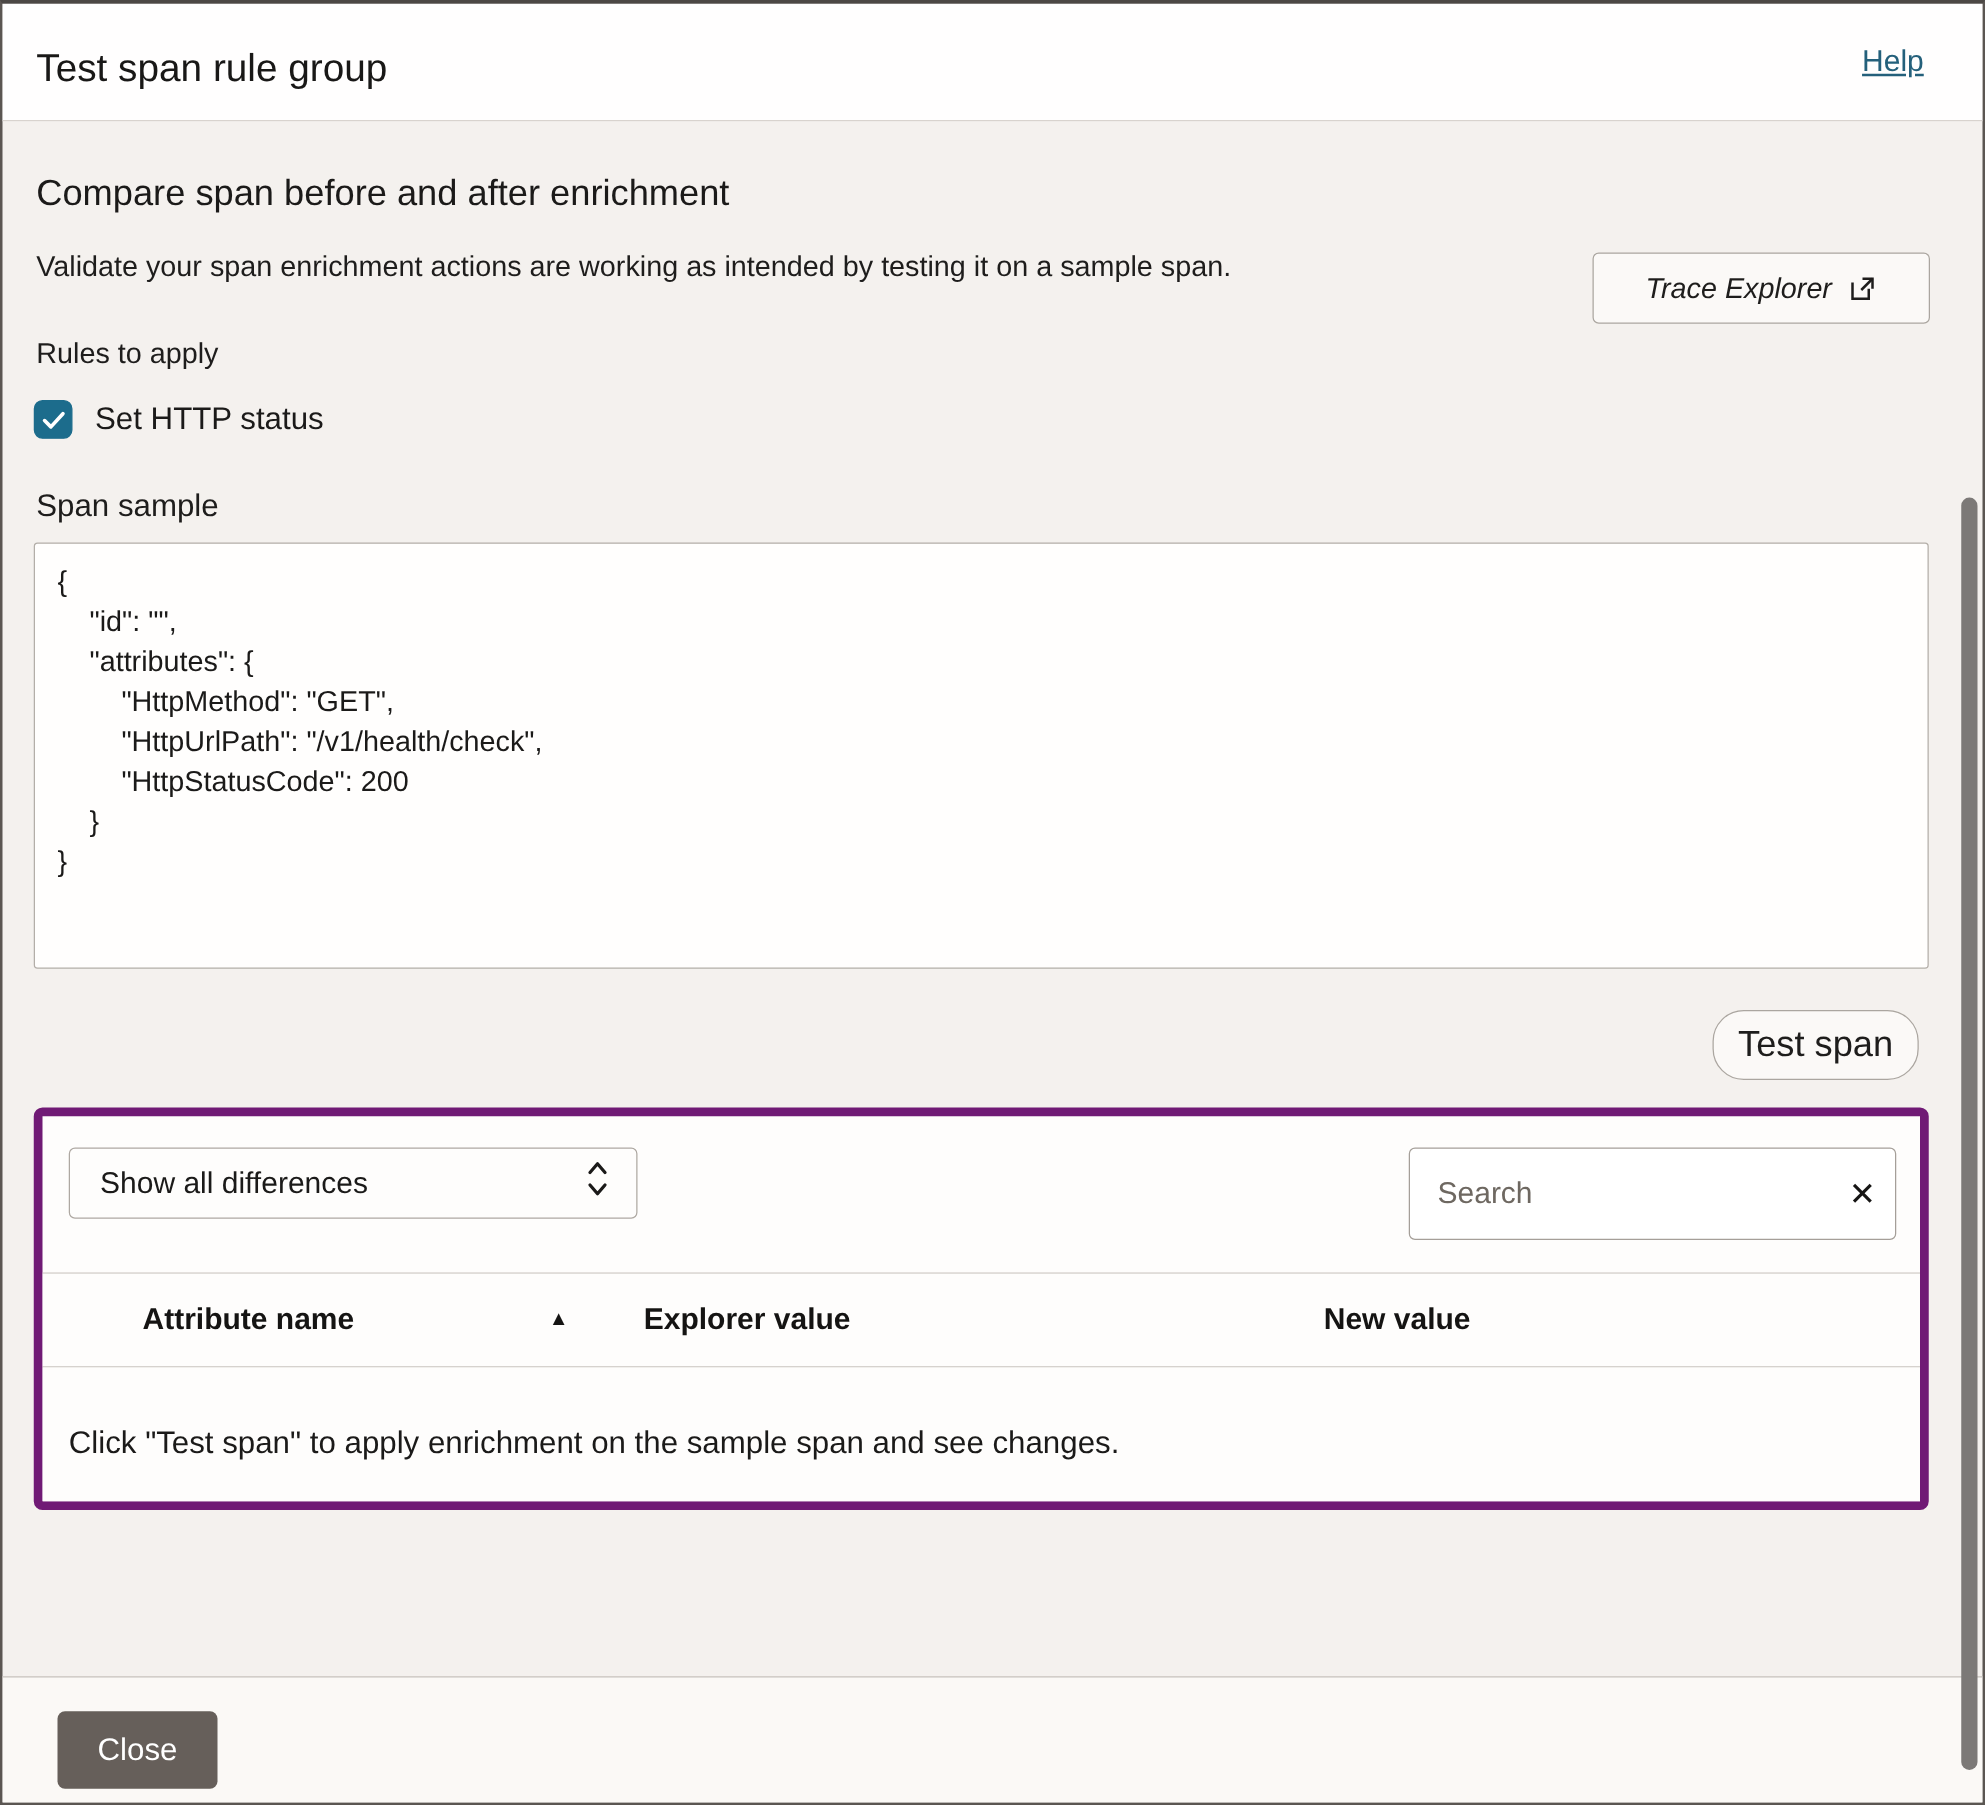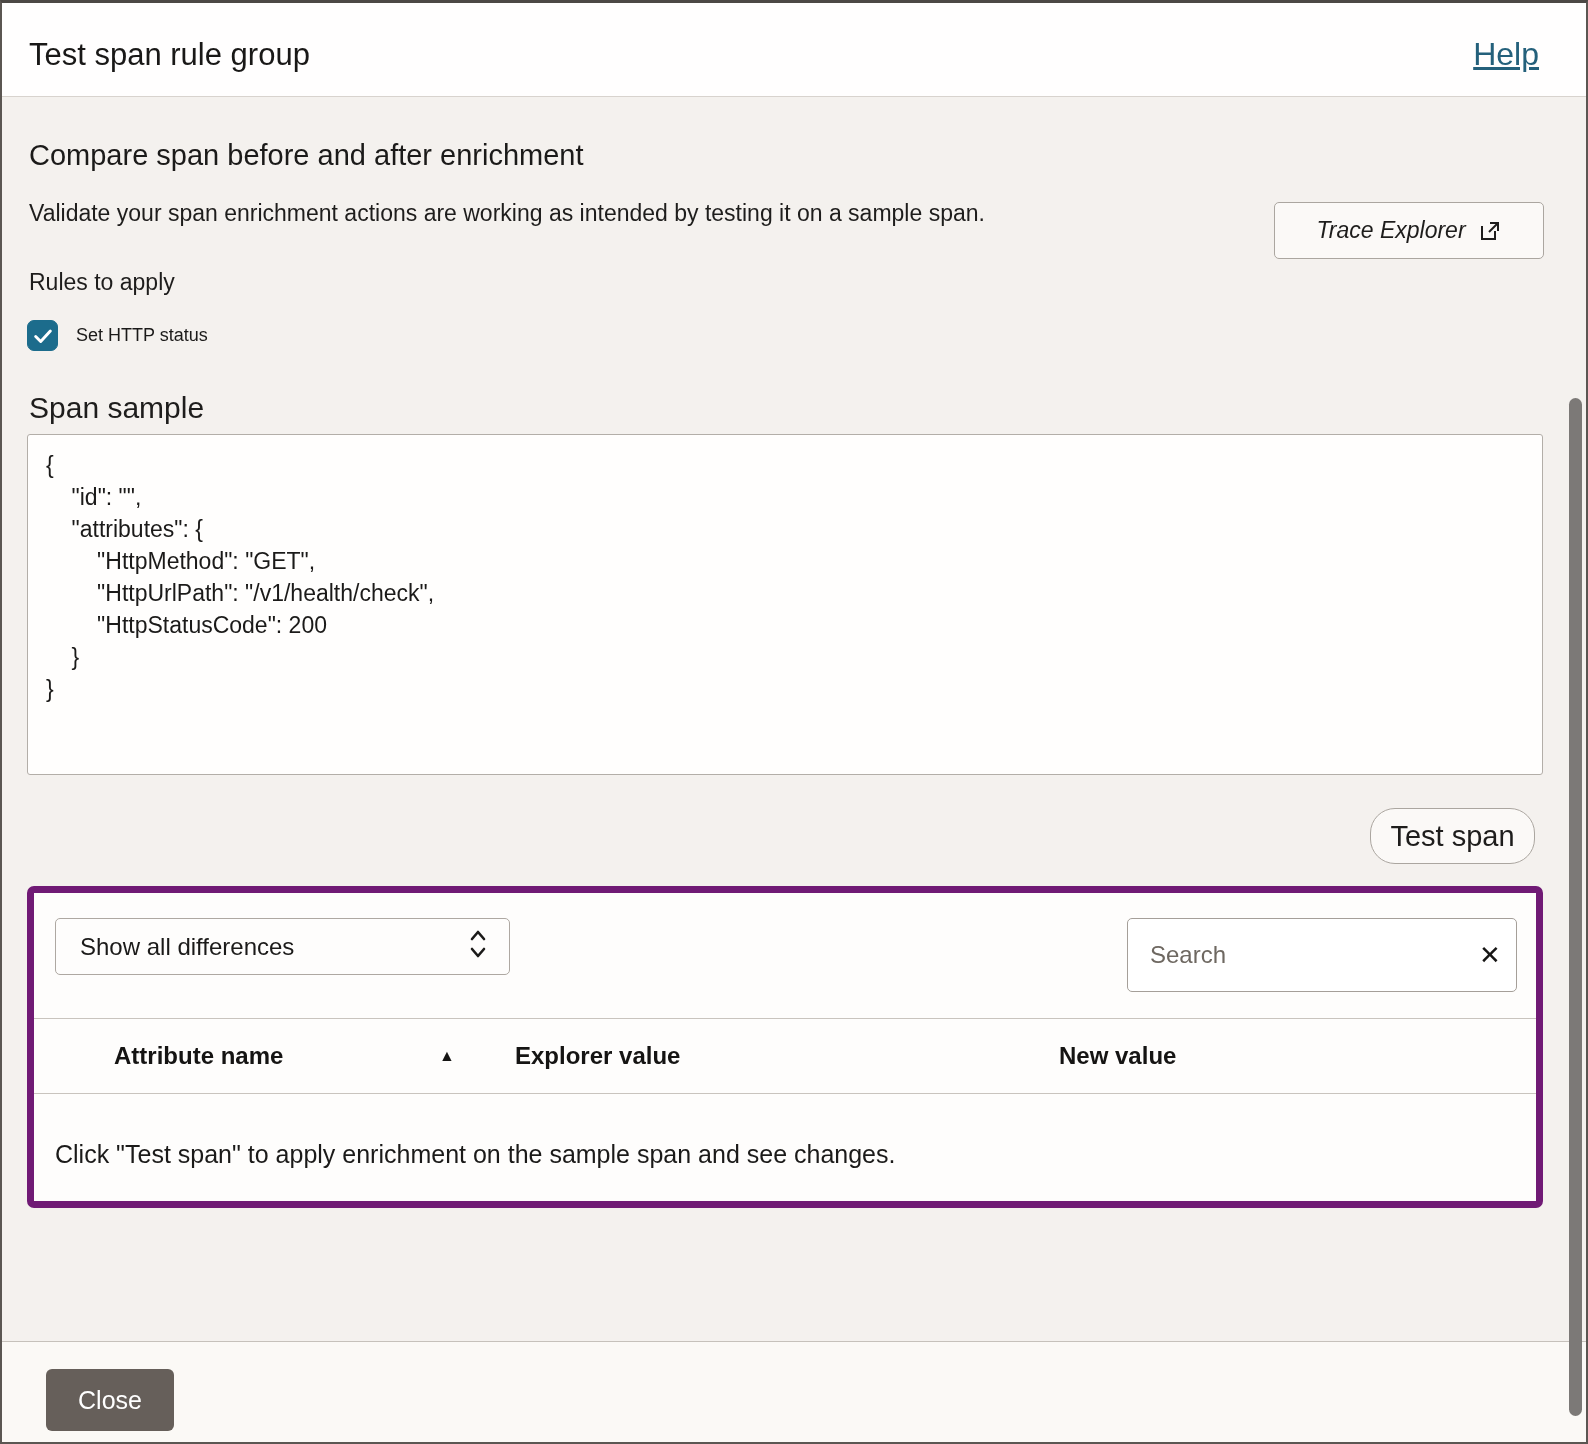--- a/index.html
+++ b/index.html
@@ -23,21 +23,21 @@
     position: absolute; top: 0; left: 0; right: 0; height: 94px;
     background: #fffefe;
     border-bottom: 1px solid #d8d3ce;
   }
   .dlg-title {
     position: absolute; left: 27px; top: 34px;
     font-size: 31px; font-weight: 400; color: #191817;
   }
   .help-link {
     position: absolute; right: 47px; top: 33px;
-    font-size: 32px; color: #24607b;
+    font-size: 24px; color: #24607b;
     text-decoration: underline; cursor: pointer;
   }
   
   .section-heading {
     position: absolute; left: 27px; top: 136px;
     font-size: 29px; font-weight: 400; color: #1b1a19;
   }
   .section-desc {
     position: absolute; left: 27px; top: 197px;
     font-size: 23px; color: #1e1d1c;
@@ -61,25 +61,25 @@
   .checkbox-row { position: absolute; left: 25px; top: 317px; display: flex; align-items: center; gap: 18px; }
   .checkbox {
     width: 31px; height: 31px; border-radius: 7px;
     border: 1px solid #1c6c8c; background: #fff;
     display: flex; align-items: center; justify-content: center;
     cursor: pointer;
   }
   .checkbox.checked { background: #1c6c8c; }
   .checkbox svg { display: none; }
   .checkbox.checked svg { display: block; }
-  .checkbox-label { font-size: 18px; color: #1b1a19; }
+  .checkbox-label { font-size: 25px; color: #1b1a19; }
   
   .sample-label {
     position: absolute; left: 27px; top: 388px;
-    font-size: 30px; color: #1e1d1c; text-align: center;
+    font-size: 25px; color: #1e1d1c; text-align: center;
   }
   .codebox {
     position: absolute; left: 25px; top: 431px; width: 1516px; height: 341px;
     background: #fffefd;
     border: 1px solid #b3aea8;
     border-radius: 3px;
     padding: 14px 18px;
     overflow: hidden;
   }
   .codebox pre {

